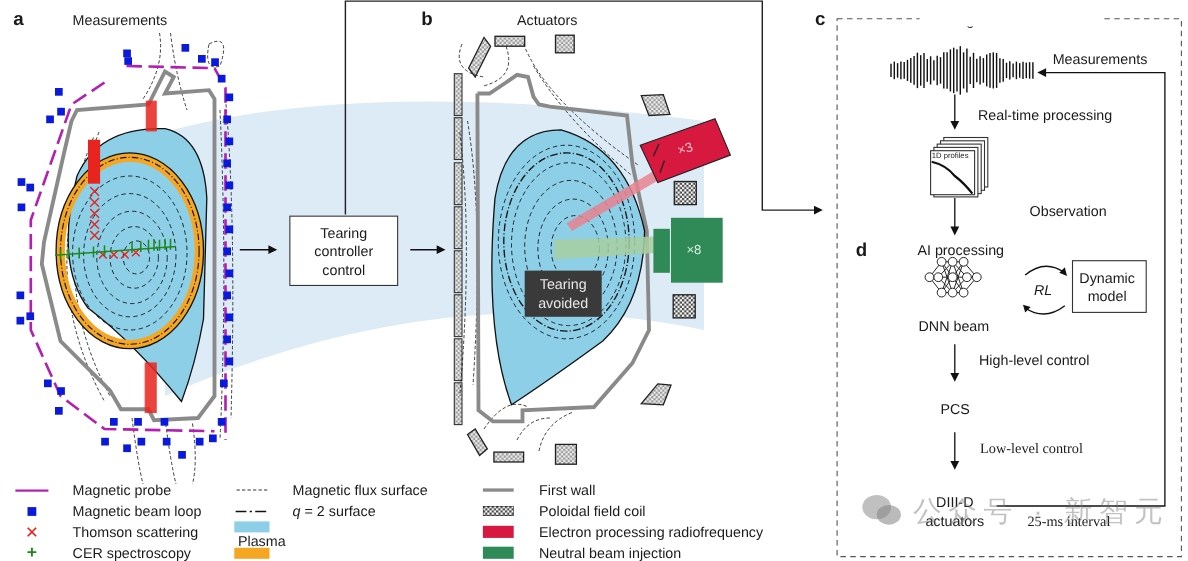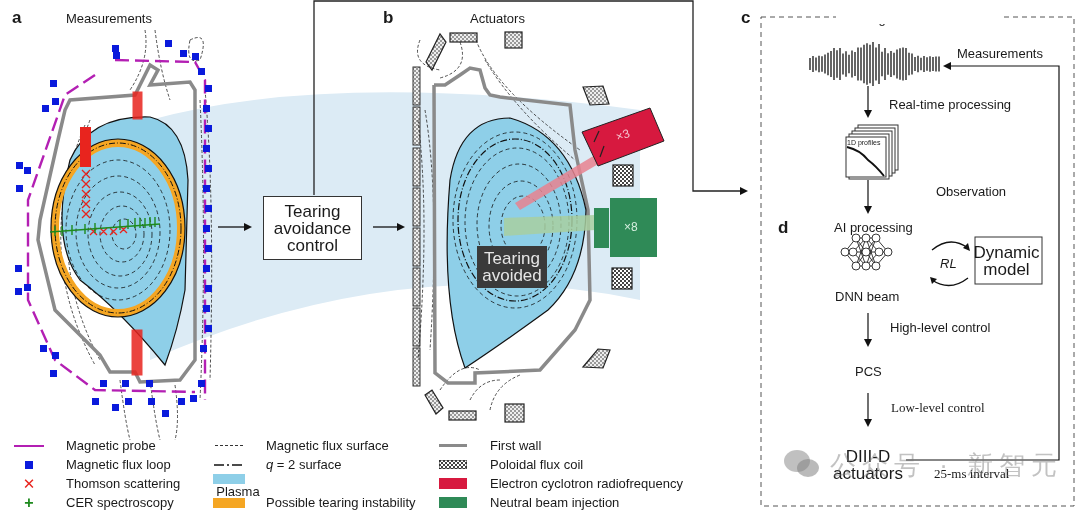--- a/index.html
+++ b/index.html
@@ -4,21 +4,21 @@
 <style>
   html,body{margin:0;padding:0;background:#ffffff;}
   body{width:1080px;height:510px;position:relative;overflow:hidden;font-family:"Liberation Sans",sans-serif;color:#1a1a1a;}
   .abs{position:absolute;}
   .panel-letter{position:absolute;font-weight:bold;font-size:17px;font-family:"Liberation Sans",sans-serif;}
   .title{position:absolute;font-size:13px;}
   .lbl{position:absolute;font-size:13px;white-space:nowrap;}
   svg{position:absolute;left:0;top:0;}
   .legend-row{position:absolute;height:19px;display:flex;align-items:center;font-size:13px;white-space:nowrap;}
   .legend-sw{width:38px;height:14px;display:flex;align-items:center;justify-content:center;margin-right:18px;}
-  .box-center{position:absolute;display:flex;align-items:center;justify-content:center;text-align:center;font-size:17px;line-height:17px;}
+  .box-center{position:absolute;display:flex;align-items:center;justify-content:center;text-align:center;font-size:13px;line-height:17px;}
   .watermark{position:absolute;font-size:26px;color:rgba(120,120,120,0.45);letter-spacing:6px;}
 </style>
 </head>
 <body>
 
 <svg width="1080" height="510">
   <path d="M150,120 Q330,70 640,110 L640,300 Q400,250 150,360 Z" fill="#dcebf5"></path>
 </svg>
 
 <div class="panel-letter" style="left:12px;top:8px;">a</div>
@@ -142,21 +142,21 @@
   <line x1="373" y1="227" x2="402" y2="227" stroke="#111" stroke-width="1.3"></line>
   <polygon points="405,227 397,223 397,231" fill="#111"></polygon>
 
   <polyline points="314,195 314,1 693,1 693,191 745,191" fill="none" stroke="#222" stroke-width="1.3"></polyline>
   <polygon points="748,191 740,187 740,195" fill="#111"></polygon>
 </svg>
 
 <div class="box-center" style="left:263px;top:196px;width:97px;height:62px;background:#fff;border:1px solid #333;">
   <div>
     <div>Tearing</div>
-    <div>avoidance</div>
+    <div>controller</div>
     <div>control</div>
   </div>
 </div>
 
 <svg width="1080" height="510">
 
   <g stroke="#333" stroke-width="1" fill="url(#chkl)">
     <rect x="413" y="67" width="7" height="38"></rect>
       <rect x="413" y="107" width="7" height="38"></rect>
       <rect x="413" y="148" width="7" height="38"></rect>
@@ -384,21 +384,21 @@
   <div class="legend-row" style="top:0;">
       <span class="legend-sw">
         <span style="width:30px;height:2px;background:#b31fb3;"></span>
       </span>
       <span>Magnetic probe</span>
     </div>
   <div class="legend-row" style="top:19px;">
       <span class="legend-sw">
         <span style="width:8px;height:8px;background:#0a1adc;"></span>
       </span>
-      <span>Magnetic flux loop</span>
+      <span>Magnetic beam loop</span>
     </div>
   <div class="legend-row" style="top:38px;">
       <span class="legend-sw" style="color:#e8241e;font-size:15px;">✕</span>
       <span>Thomson scattering</span>
     </div>
   <div class="legend-row" style="top:57px;">
       <span class="legend-sw" style="color:#1e8a1e;font-size:16px;font-weight:bold;">+</span>
       <span>CER spectroscopy</span>
     </div>
 </div>
@@ -422,44 +422,43 @@
   <div class="legend-row" style="top:38px;flex-direction:column;">
       <span class="legend-sw">
         <span style="width:32px;height:10px;background:#8ecfe8;"></span>
       </span>
       <span>Plasma</span>
     </div>
   <div class="legend-row" style="top:57px;">
       <span class="legend-sw">
         <span style="width:32px;height:10px;background:#f5a623;"></span>
       </span>
-      <span>Possible tearing instability</span>
     </div>
 </div>
 
 <div class="abs" style="left:434px;top:436px;">
   <div class="legend-row" style="top:0;">
       <span class="legend-sw">
         <span style="width:28px;height:3px;background:#8a8a8a;"></span>
       </span>
       <span>First wall</span>
     </div>
   <div class="legend-row" style="top:19px;">
       <span class="legend-sw">
         <svg width="28" height="9" style="position:static">
           <rect width="28" height="9" fill="url(#chk)" stroke="#222" stroke-width="1"></rect>
         </svg>
       </span>
-      <span>Poloidal flux coil</span>
+      <span>Poloidal field coil</span>
     </div>
   <div class="legend-row" style="top:38px;">
       <span class="legend-sw">
         <span style="width:28px;height:11px;background:#d7193f;"></span>
       </span>
-      <span>Electron cyclotron radiofrequency</span>
+      <span>Electron processing radiofrequency</span>
     </div>
   <div class="legend-row" style="top:57px;">
       <span class="legend-sw">
         <span style="width:28px;height:11px;background:#2f8a57;"></span>
       </span>
       <span>Neutral beam injection</span>
     </div>
 </div>
 
 </body></html>

